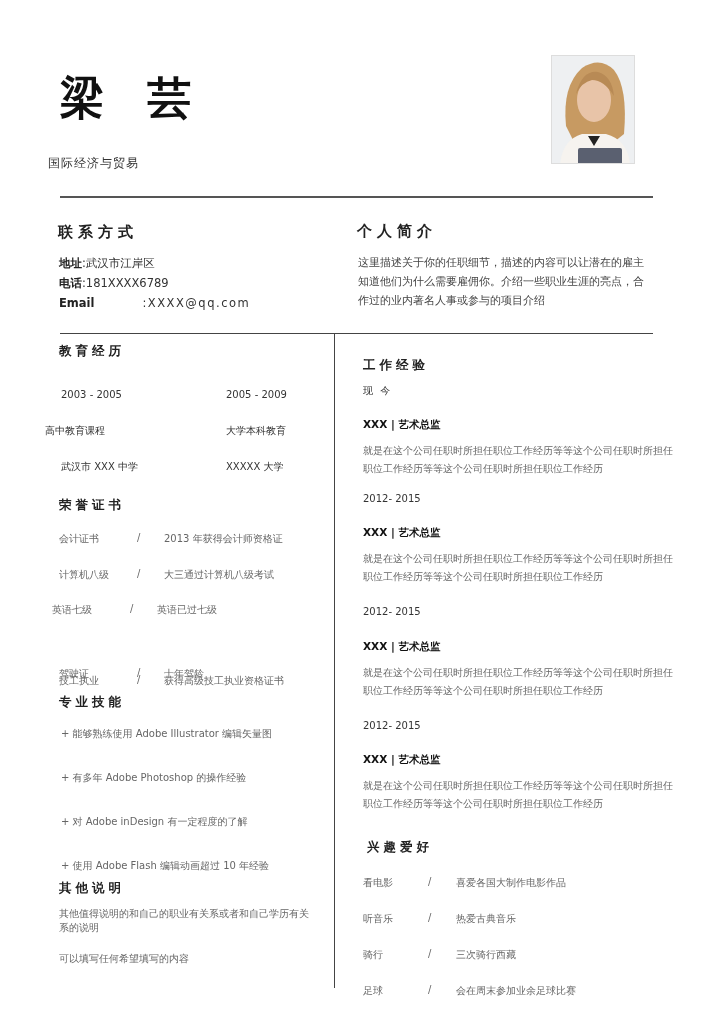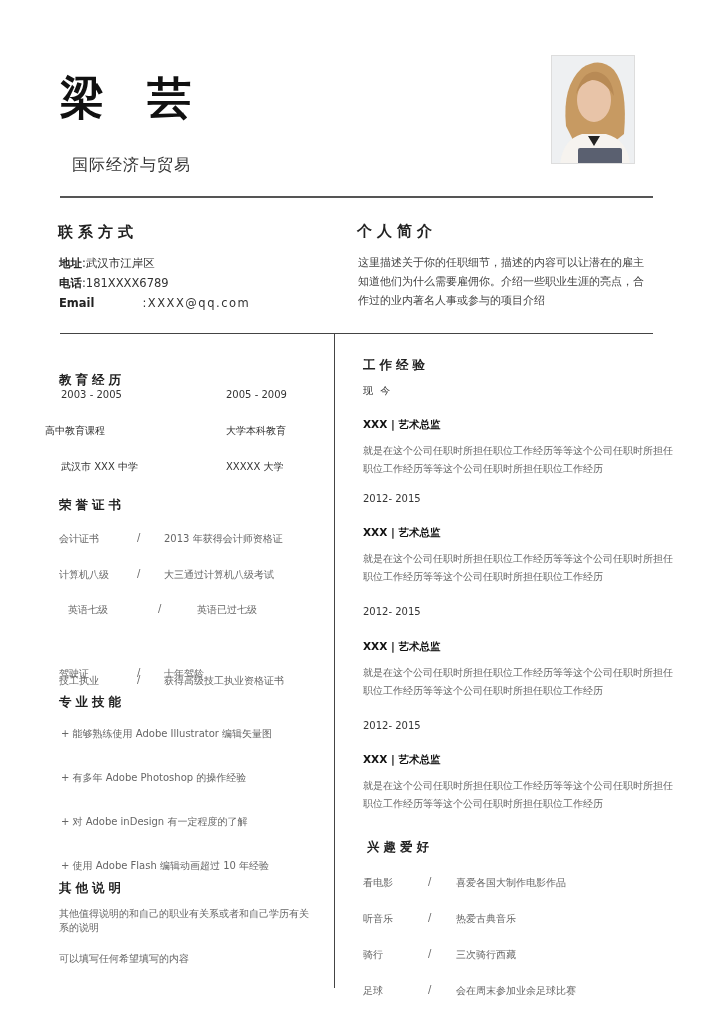--- a/index.html
+++ b/index.html
@@ -1,21 +1,21 @@
 <!DOCTYPE html>
 <html><head>
 <meta charset="utf-8">
 <style>
   * { margin: 0; padding: 0; box-sizing: border-box; }
   html, body { width: 720px; height: 1017px; background: #ffffff; overflow: hidden; }
   body { font-family: "DejaVu Sans", "Liberation Sans", sans-serif; color: #222; position: relative; }
   .abs { position: absolute; }
 
   .name { left: 60px; top: 76px; font-size: 44px; font-weight: bold; color: #111; letter-spacing: 14px; line-height: 1; }
-  .major { left: 72px; top: 155px; font-size: 16px; color: #333; letter-spacing: 1px; }
+  .major { left: 48px; top: 155px; font-size: 12px; color: #333; letter-spacing: 1px; }
   .photo { left: 551px; top: 55px; width: 84px; height: 109px; border: 1px solid #ddd; background: #eef0f2; overflow: hidden; }
   .hr-top { left: 60px; top: 196px; width: 593px; height: 2px; background: #555; }
 
   .sec-title { font-size: 15px; font-weight: bold; color: #222; letter-spacing: 5px; }
   .sec-title.sm { font-size: 12.5px; letter-spacing: 4px; }
 
   .contact-row { font-size: 11.5px; color: #333; line-height: 20px; }
   .contact-row b { font-weight: bold; color: #222; }
   .intro { left: 358px; top: 253px; width: 290px; font-size: 11px; color: #444; line-height: 19px; }
 
@@ -61,40 +61,40 @@
     <b>Email</b><span style="letter-spacing:1.5px;padding-left:48px;">:XXXX@qq.com</span>
   </div>
 </div>
 
 <div class="abs sec-title" style="left:357px; top:222px;">个人简介</div>
 <div class="abs intro">这里描述关于你的任职细节，描述的内容可以让潜在的雇主知道他们为什么需要雇佣你。介绍一些职业生涯的亮点，合作过的业内著名人事或参与的项目介绍</div>
 
 <div class="abs hr-mid"></div>
 <div class="abs vr"></div>
 
-<div class="abs sec-title sm" style="left:59px; top:372px;">教育经历</div>
+<div class="abs sec-title sm" style="left:59px; top:343px;">教育经历</div>
 <div class="abs small" style="left:61px; top:389px;">2003 - 2005</div>
 <div class="abs small" style="left:226px; top:389px;">2005 - 2009</div>
 <div class="abs small" style="left:45px; top:424px;">高中教育课程</div>
 <div class="abs small" style="left:226px; top:424px;">大学本科教育</div>
 <div class="abs small" style="left:61px; top:460px;">武汉市 XXX 中学</div>
 <div class="abs small" style="left:226px; top:460px;">XXXXX 大学</div>
 
 <div class="abs sec-title sm" style="left:59px; top:497px;">荣誉证书</div>
 <div class="abs grey row3" style="left:59px; top:532px;">
   <span class="c1">会计证书</span>
     <span class="c2">/</span>
     <span>2013 年获得会计师资格证</span>
 </div>
 <div class="abs grey row3" style="left:59px; top:568px;">
   <span class="c1">计算机八级</span>
     <span class="c2">/</span>
     <span>大三通过计算机八级考试</span>
 </div>
-<div class="abs grey row3" style="left:68px; top:603px;gap:12px;">
+<div class="abs grey row3" style="left:52px; top:603px;">
   <span class="c1">英语七级</span>
     <span class="c2">/</span>
     <span>英语已过七级</span>
 </div>
 <div class="abs grey row3" style="left:59px; top:639px;margin-top:28px;">
   <span class="c1">驾驶证</span>
     <span class="c2">/</span>
     <span>十年驾龄</span>
 </div>
 <div class="abs grey row3" style="left:59px; top:674px;">

